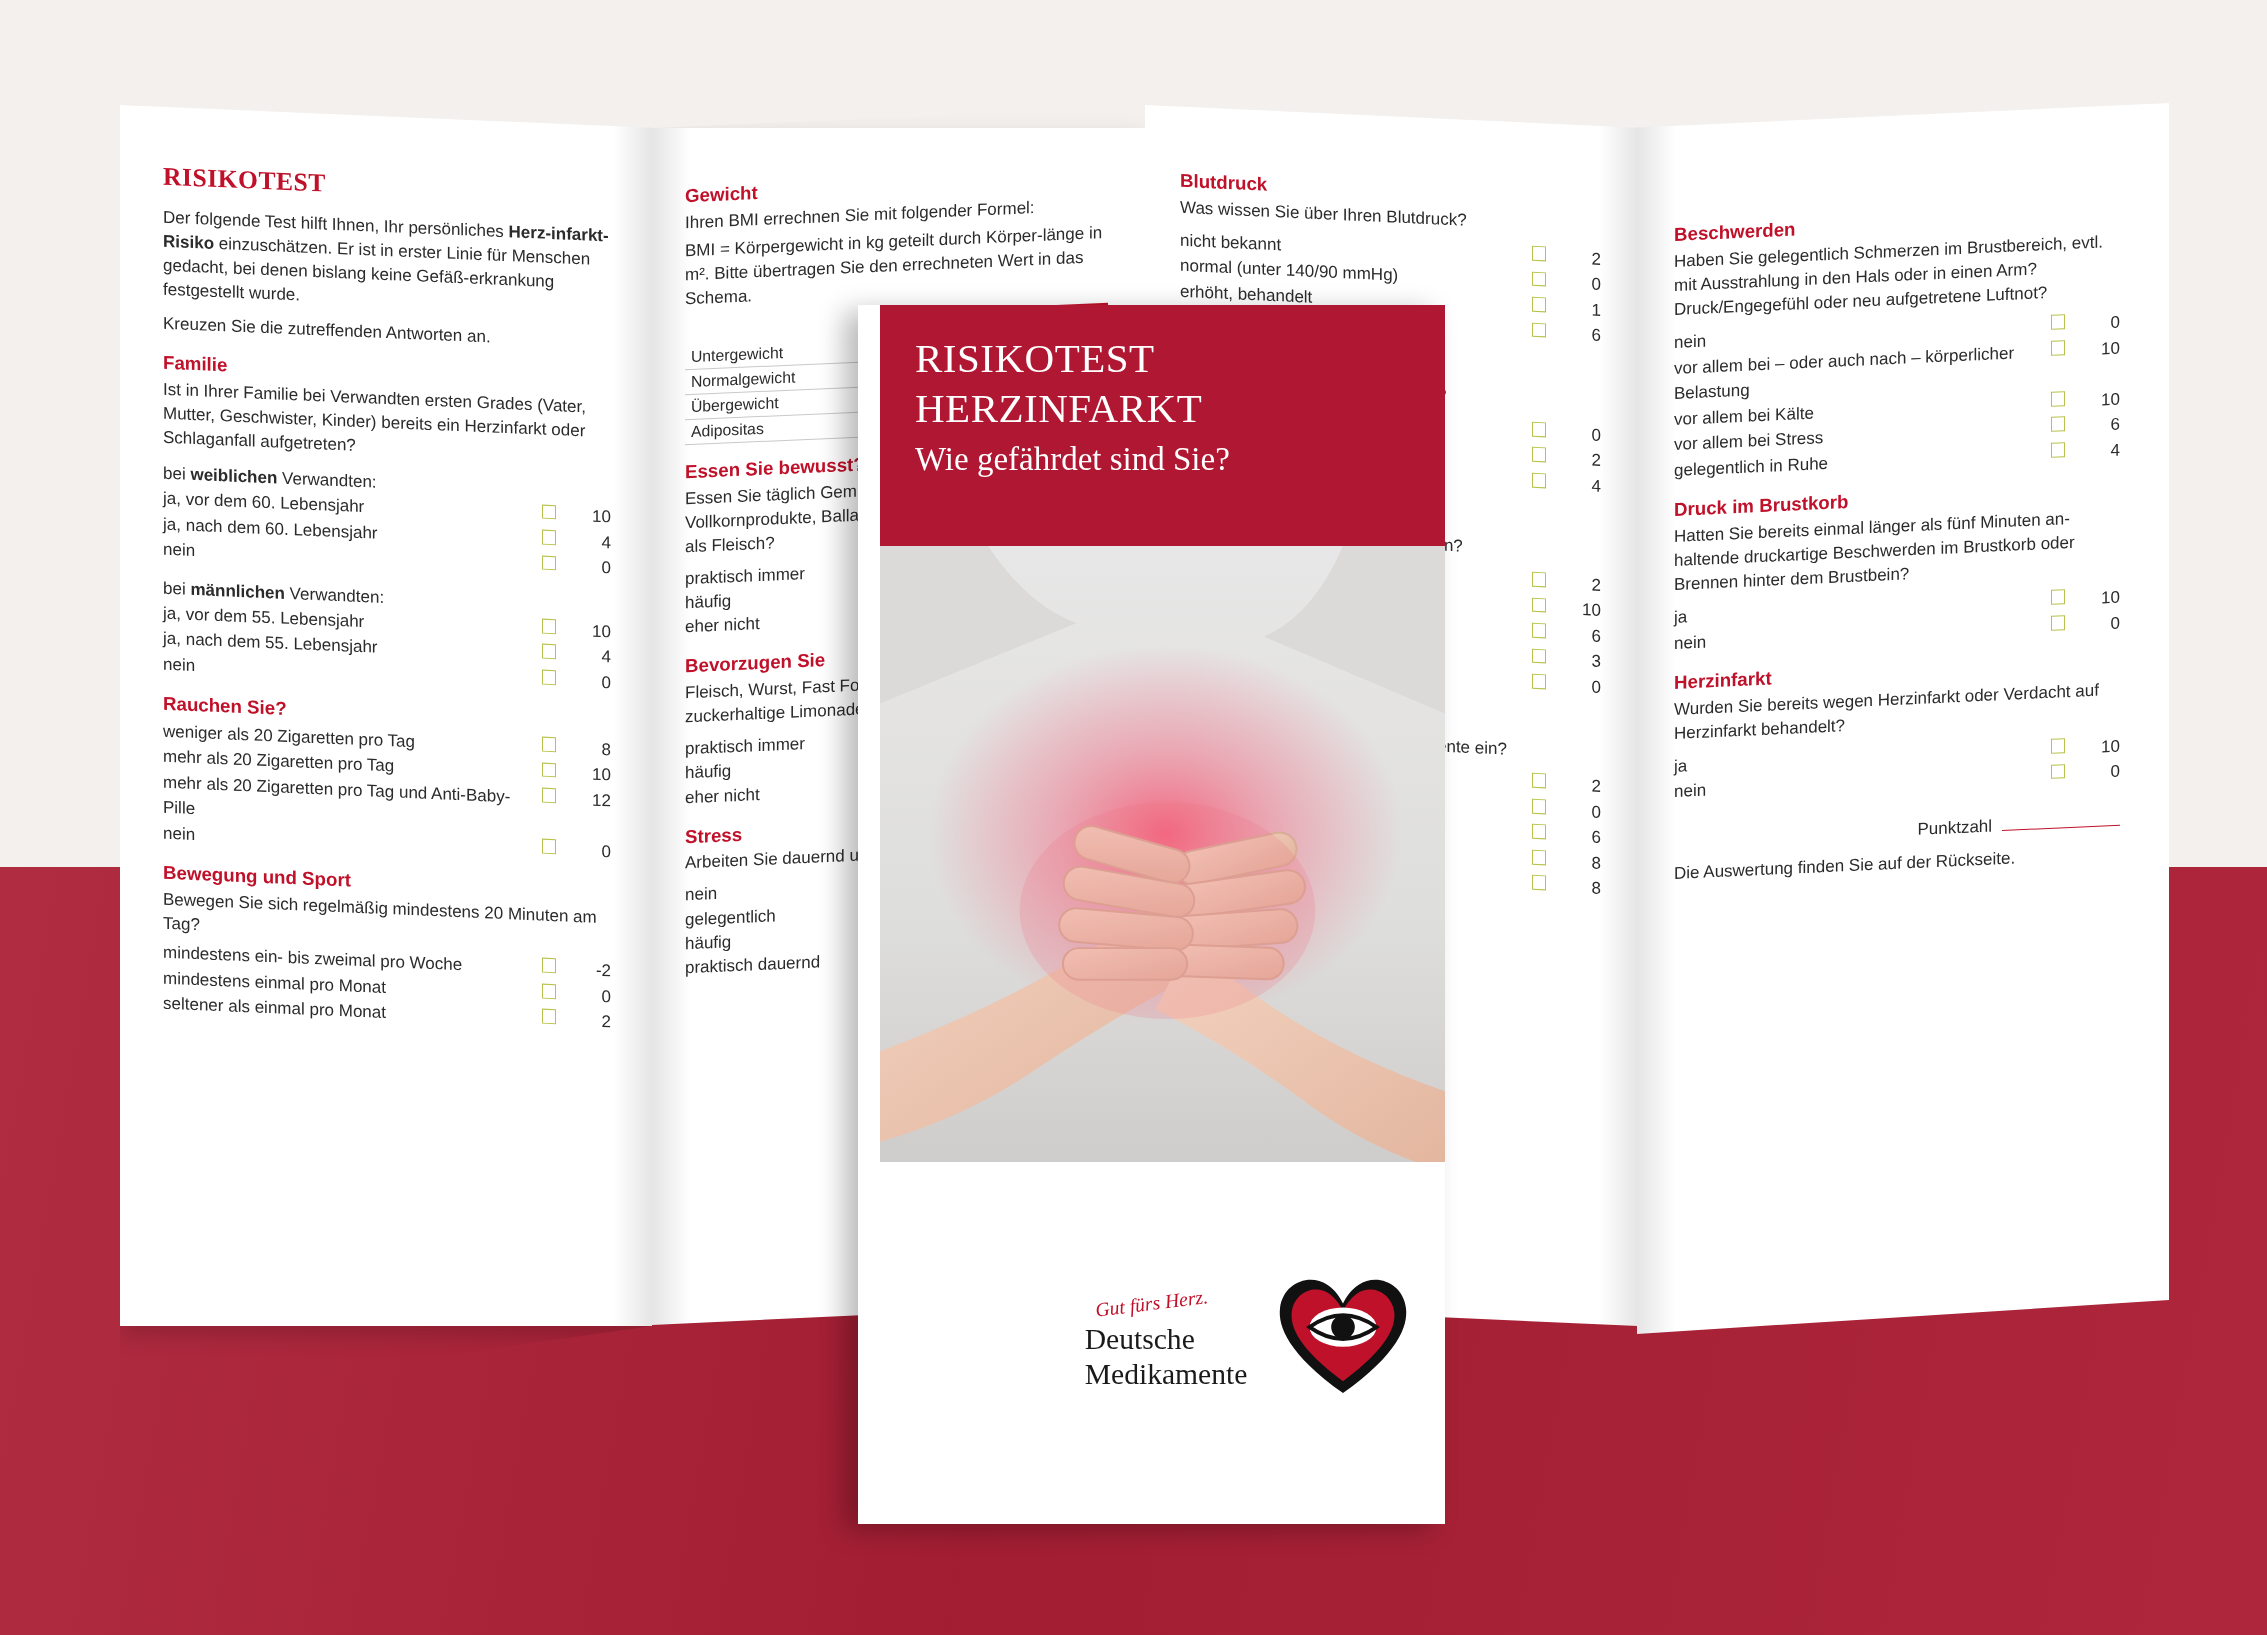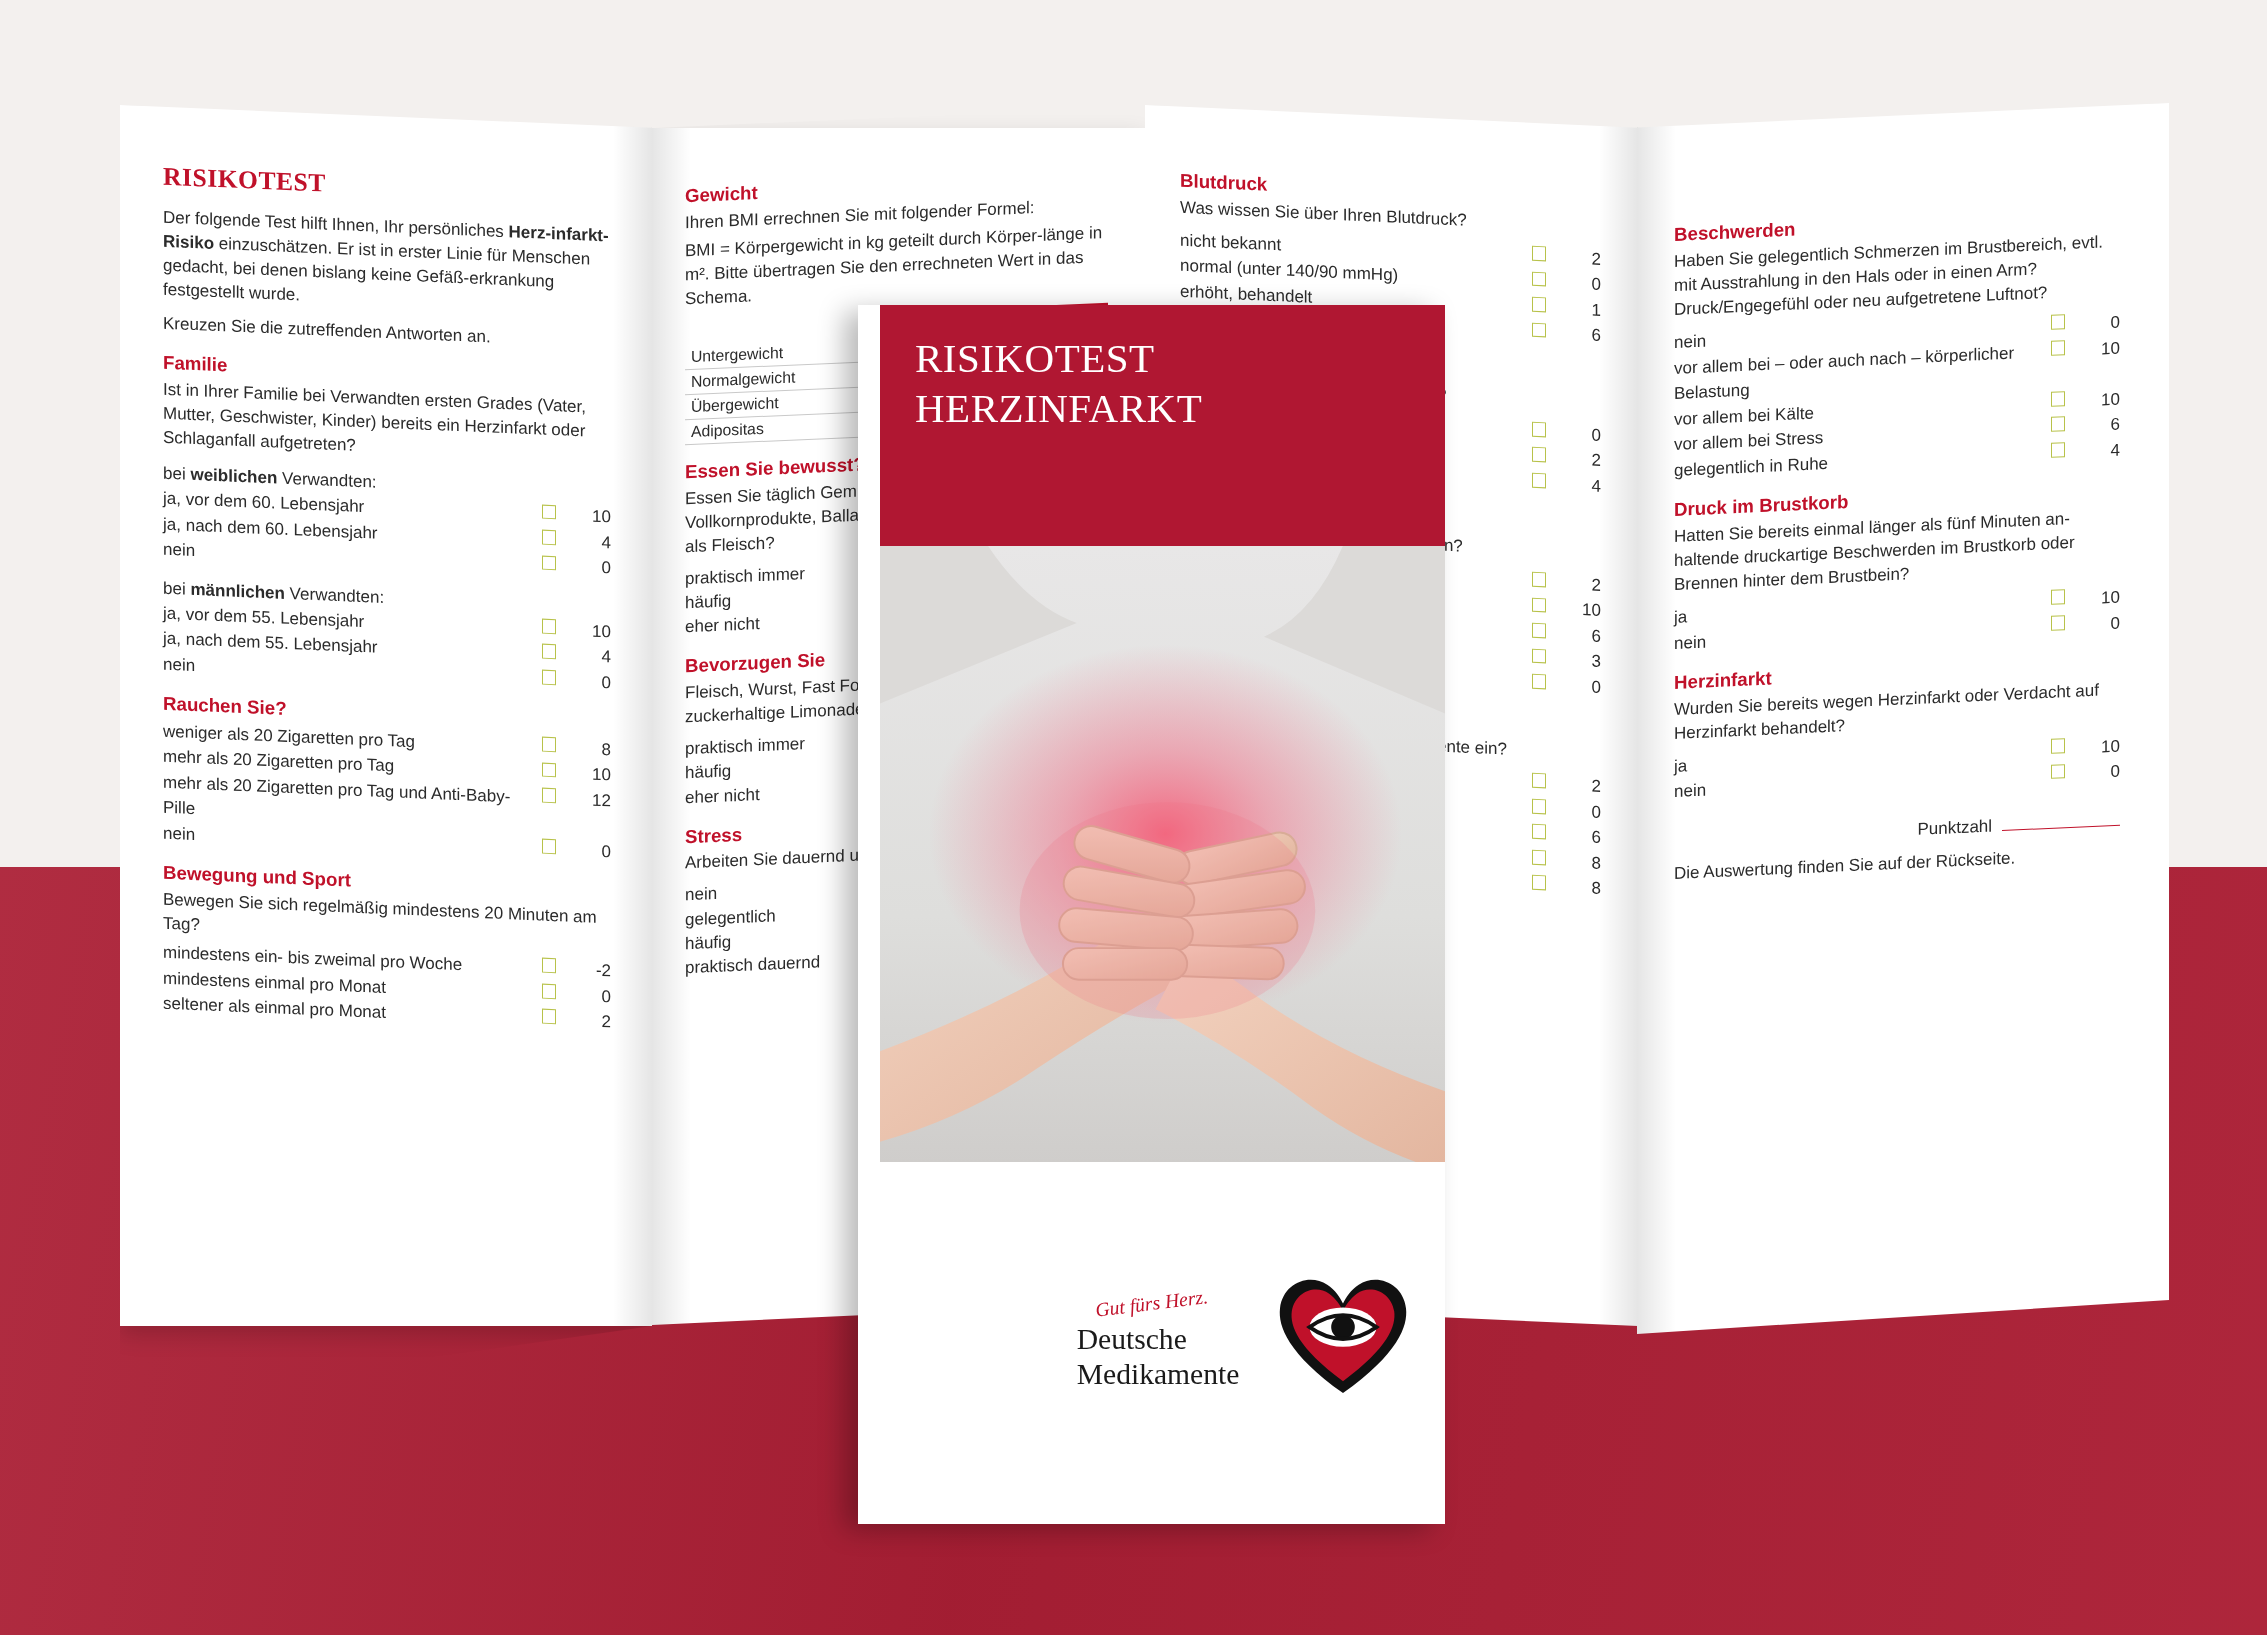--- a/index.html
+++ b/index.html
@@ -177,21 +177,21 @@
     position: absolute;
     left: 215px; top: 120px;
     color: #c0112a;
     font-family: "Liberation Serif", serif;
     font-style: italic;
     font-size: 19.7px;
     transform: rotate(-7deg);
   }
   .logo-text {
     position: absolute;
-    left: 197px; top: 150px;
+    left: 205px; top: 150px;
     font-family: "Liberation Serif", serif;
     font-size: 29.6px;
     color: #1a1a1a;
     line-height: 1.18;
   }
   .points-line {
     border-bottom: 1.6px solid #c0112a;
     display: inline-block;
     width: 118px;
   }
@@ -528,20 +528,21 @@
       <p class="body-txt" style="margin-top:11.8px;">Die Auswertung finden Sie auf der Rückseite.</p>
     </div>
     <div class="fold-shade-l"></div>
   </div>
 
   <div id="cover">
     <div id="cover-red"></div>
     <div id="cover-title">
       <div class="l1">RISIKOTEST</div>
       <div class="l1">HERZINFARKT</div>
+      <div class="l3">Wie gefährdet sind Sie?</div>
     </div>
 
     <div id="cover-photo">
       <svg viewBox="0 0 574 625" width="565" height="616" preserveAspectRatio="xMidYMid slice">
         <defs>
           <radialGradient id="pain" cx="50%" cy="48%" r="48%">
             <stop offset="0%" stop-color="#f4607a" stop-opacity="0.95"></stop>
             <stop offset="45%" stop-color="#f07a90" stop-opacity="0.55"></stop>
             <stop offset="100%" stop-color="#f07a90" stop-opacity="0"></stop>
           </radialGradient>

